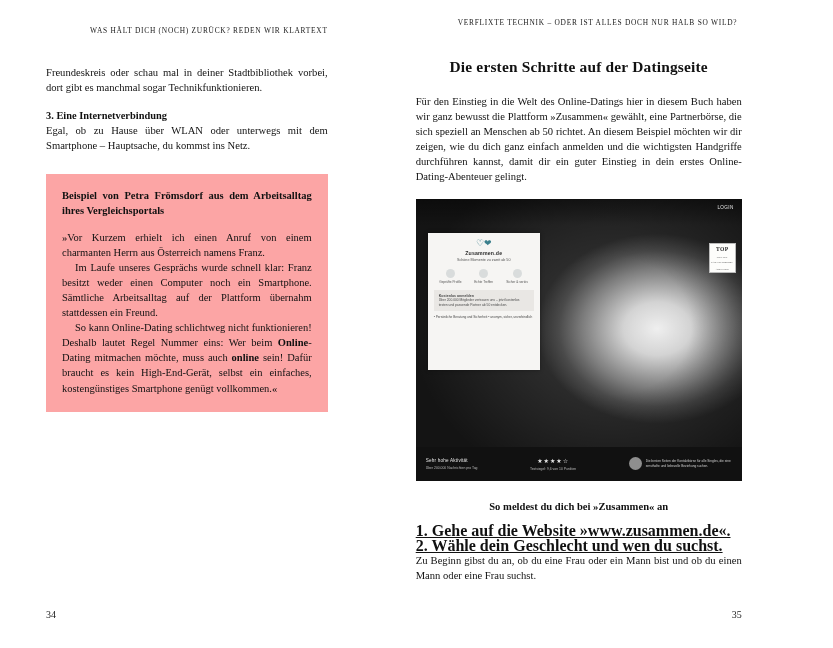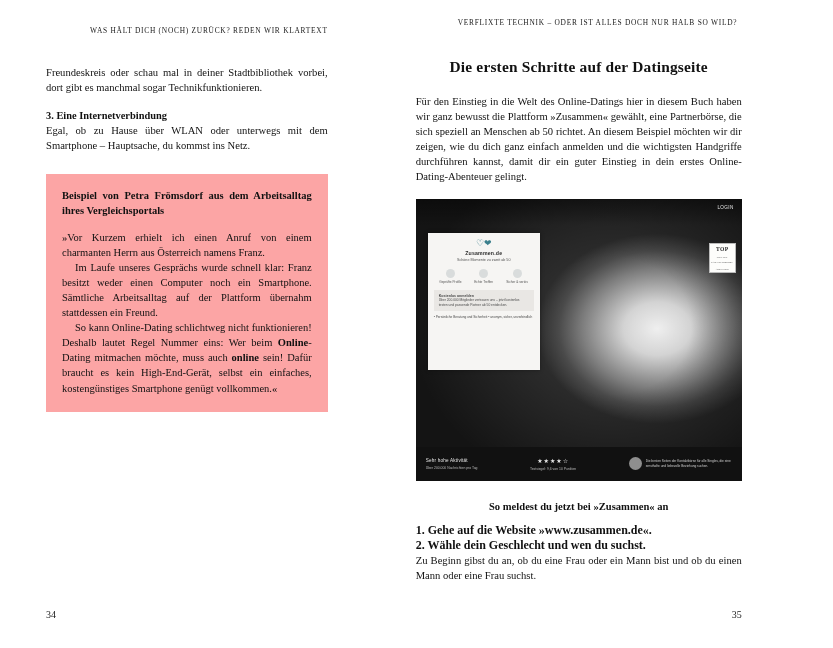--- a/index.html
+++ b/index.html
@@ -259,23 +259,24 @@
     text-align: center;
     margin: 18px 0 0 0;
     line-height: 15px;
   }
   ol.steps {
     margin: 0;
     padding: 0;
     list-style: none;
   }
   ol.steps li {
-    font-size: 12px;
+    font-size: 16px;
     line-height: 15.1px;
     font-weight: bold;
+    text-decoration: underline;
   }
 </style>
 </head>
 <body>
 
 <div class="spread">
 
   <div class="page page-left">
     <div class="running-head rh-left">WAS HÄLT DICH (NOCH) ZURÜCK? REDEN WIR KLARTEXT</div>
 
@@ -358,21 +359,21 @@
           <span class="fb-stars">★★★★☆</span>
           <span class="fb-sub">Testsiegel: 9,6 von 10 Punkten</span>
         </div>
         <div class="fb-right">
           <div class="fb-avatar"></div>
           <span class="fb-right-text">Die besten Seiten der Kontaktbörse für alle Singles, die eine ernsthafte und liebevolle Beziehung suchen.</span>
         </div>
       </div>
     </div>
 
-    <p class="fig-caption">So meldest du jetzt bei »Zusammen« an</p>
+    <p class="fig-caption">So meldest du dich bei »Zusammen« an</p>
 
     <div class="spacer-s"></div>
 
     <ol class="steps">
       <li>1. Gehe auf die Website »www.zusammen.de«.</li>
       <li>2. Wähle dein Geschlecht und wen du suchst.</li>
     </ol>
 
     <p>Zu Beginn gibst du an, ob du eine Frau oder ein Mann bist und ob du einen Mann oder eine Frau suchst.</p>
 

